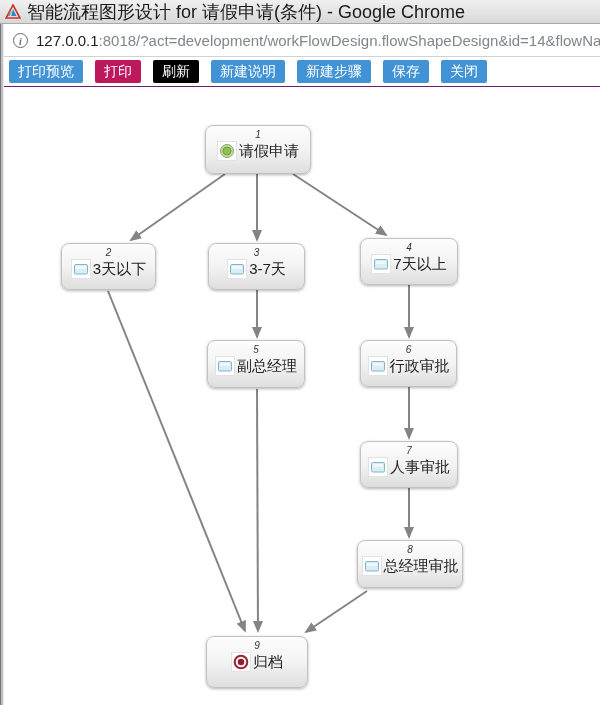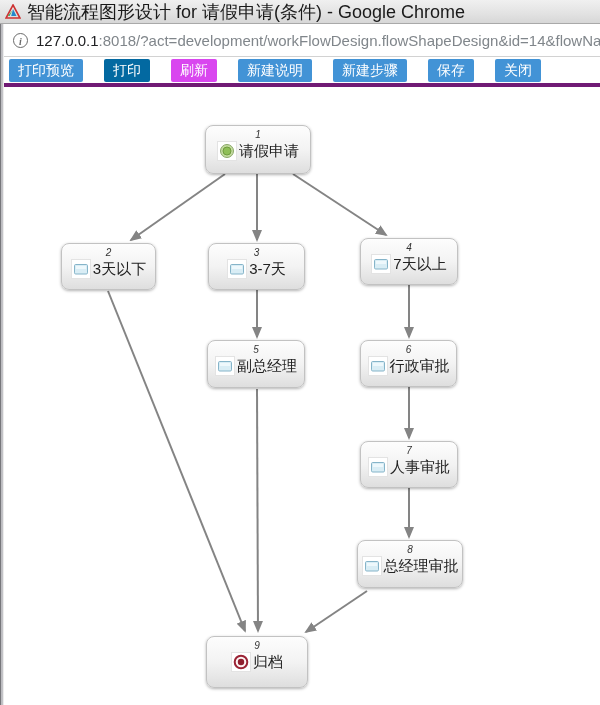--- a/index.html
+++ b/index.html
@@ -31,22 +31,22 @@
     color:#6b6b6b;font-size:10px;line-height:15px;text-align:center;
     font-family:"Liberation Serif","DejaVu Serif",serif;font-style:italic;font-weight:bold;
     flex:0 0 auto;margin-right:8px;box-sizing:border-box;
   }
   .url-text{font-size:15px;white-space:nowrap;overflow:hidden;}
   .url-host{color:#202124;margin-top:48px;}
   .url-rest{color:#80868b;}
   
   .toolbar{
     position:absolute;left:4px;top:57px;width:596px;height:30px;
-    background:#ffffff;border-bottom:4px solid #701a75;box-sizing:border-box;
-    display:flex;align-items:center;gap:21px;padding-left:5px;
+    background:#ffffff;border-bottom:1px solid #701a75;box-sizing:border-box;
+    display:flex;align-items:center;gap:12px;padding-left:5px;
   }
   .tb-btn{
     height:23px;padding:0 9px;border:none;border-radius:2px;
     color:#ffffff;font-size:14px;line-height:23px;cursor:pointer;
     font-family:"Liberation Sans","DejaVu Sans",sans-serif;white-space:nowrap;
   }
   
   .canvas{
     position:absolute;left:4px;top:87px;width:596px;height:618px;background:#ffffff;
   }
@@ -84,22 +84,22 @@
 
 <div class="frame-left"></div>
 
 <div class="addressbar">
   <span class="info-badge">i</span>
   <span class="url-text"><span class="url-host">127.0.0.1</span><span class="url-rest">:8018/?act=development/workFlowDesign.flowShapeDesign&amp;id=14&amp;flowNa</span></span>
 </div>
 
 <div class="toolbar">
   <button class="tb-btn" style="background: rgb(66, 147, 214);">打印预览</button>
-  <button class="tb-btn" style="background: #0369a1;">打印</button>
-  <button class="tb-btn" style="background: #d946ef;">刷新</button>
+  <button class="tb-btn" style="background: #be185d;">打印</button>
+  <button class="tb-btn" style="background: #000000;">刷新</button>
   <button class="tb-btn" style="background: rgb(66, 147, 214);">新建说明</button>
   <button class="tb-btn" style="background: rgb(66, 147, 214);">新建步骤</button>
   <button class="tb-btn" style="background: rgb(66, 147, 214);">保存</button>
   <button class="tb-btn" style="background: rgb(66, 147, 214);">关闭</button>
 </div>
 
 <div class="canvas">
   <svg class="edges-svg" width="600" height="705" viewBox="0 0 600 705">
     <defs>
       <marker id="arrowhead" markerUnits="userSpaceOnUse" markerWidth="12" markerHeight="10" refX="10" refY="5" orient="auto">

